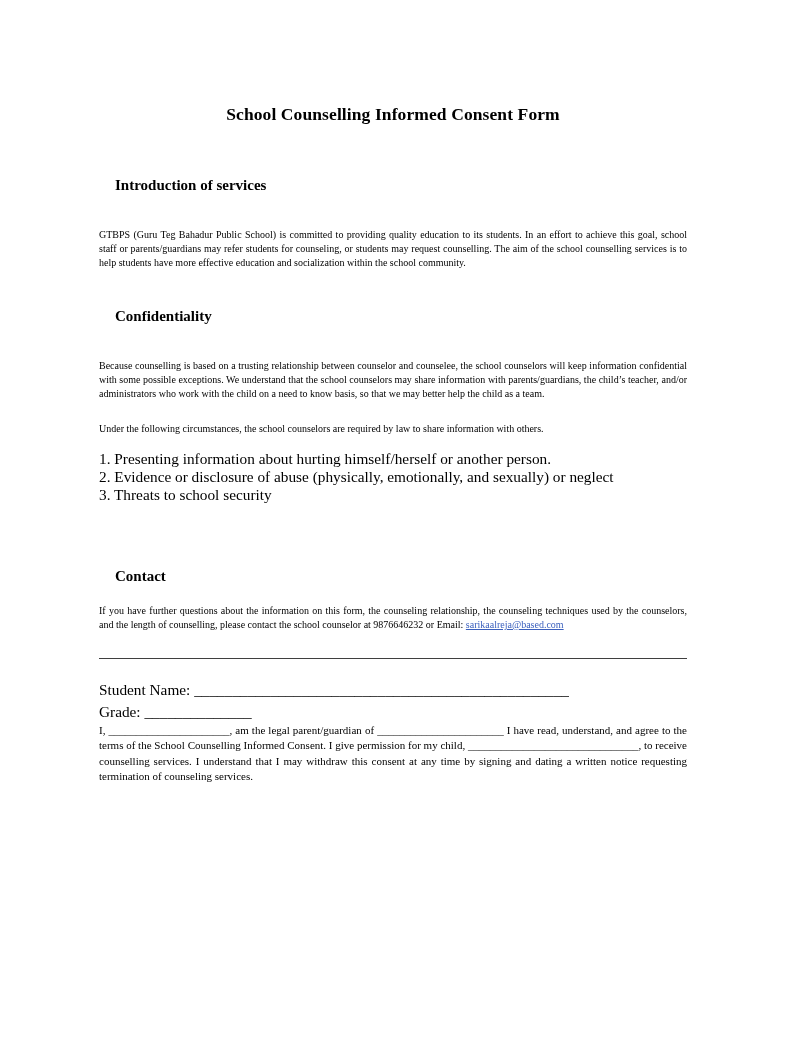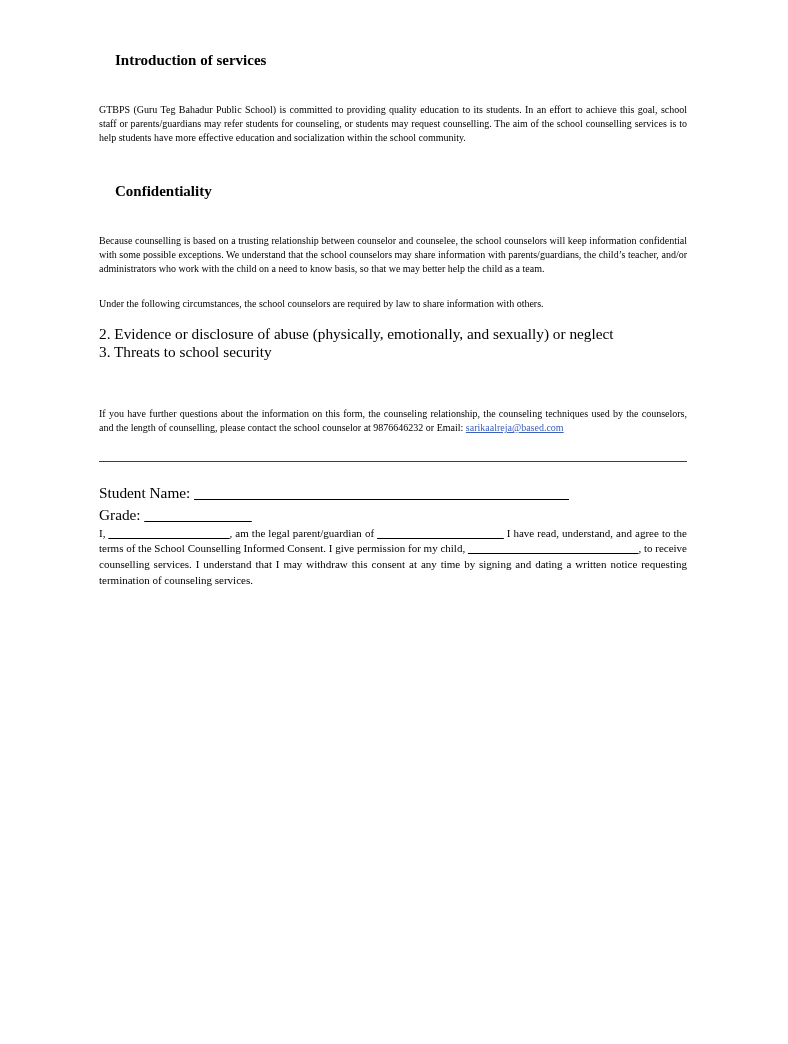--- a/index.html
+++ b/index.html
@@ -66,21 +66,20 @@
     text-decoration: underline;
   }
   .rule {
     border: none;
     border-top: 1.6px solid #3f3f3f;
     margin: 0;
     width: 588px;
     height: 0;
   }
   .blank {
-    text-decoration: underline;
     letter-spacing: 0;
     white-space: pre;
   }
   .field-line {
     font-size: 15.3px;
     line-height: 1.42;
     margin: 0;
     text-align: left;
     white-space: pre;
   }
@@ -91,20 +90,21 @@
     text-align: justify;
     text-justify: inter-word;
   }
 </style>
 </head>
 <body>
 
 <div class="page">
   <div class="content">
 
+    <h1 class="doc-title">School Counselling Informed Consent Form</h1>
 
     <div class="sp-title-to-head"></div>
 
     <div class="section-head">Introduction of services</div>
 
     <div class="sp-head-to-para"></div>
 
     <p class="para">GTBPS (Guru Teg Bahadur Public School) is committed to providing quality education to its students. In an effort to achieve this goal, school staff or parents/guardians may refer students for counseling, or students may request counselling. The aim of the school counselling services is to help students have more effective education and socialization within the school community.</p>
 
     <div class="sp-para-to-head"></div>
@@ -114,25 +114,27 @@
     <div class="sp-head-to-para"></div>
 
     <p class="para">Because counselling is based on a trusting relationship between counselor and counselee, the school counselors will keep information confidential with some possible exceptions. We understand that the school counselors may share information with parents/guardians, the child’s teacher, and/or administrators who work with the child on a need to know basis, so that we may better help the child as a team.</p>
 
     <div class="gap-m"></div>
 
     <p class="para">Under the following circumstances, the school counselors are required by law to share information with others.</p>
 
     <div class="gap-s"></div>
 
+    <div class="list-item">1. Presenting information about hurting himself/herself or another person.</div>
     <div class="list-item">2. Evidence or disclosure of abuse (physically, emotionally, and sexually) or neglect</div>
     <div class="list-item">3. Threats to school security</div>
 
     <div class="gap-xl"></div>
 
+    <div class="section-head">Contact</div>
 
     <p class="para"><span>If you have further questions about the information on this form, the counseling relationship, the counseling techniques used by the counselors, and the length of counselling, please contact the school counselor at 9876646232 or Email: </span><a class="email-link" href="#">sarikaalreja@based.com</a></p>
 
     <div class="gap-l"></div>
 
     <hr class="rule">
 
     <div class="gap-m"></div>
 
     <div class="field-line"><span>Student Name: </span><span class="blank">_________________________________________________</span></div>

